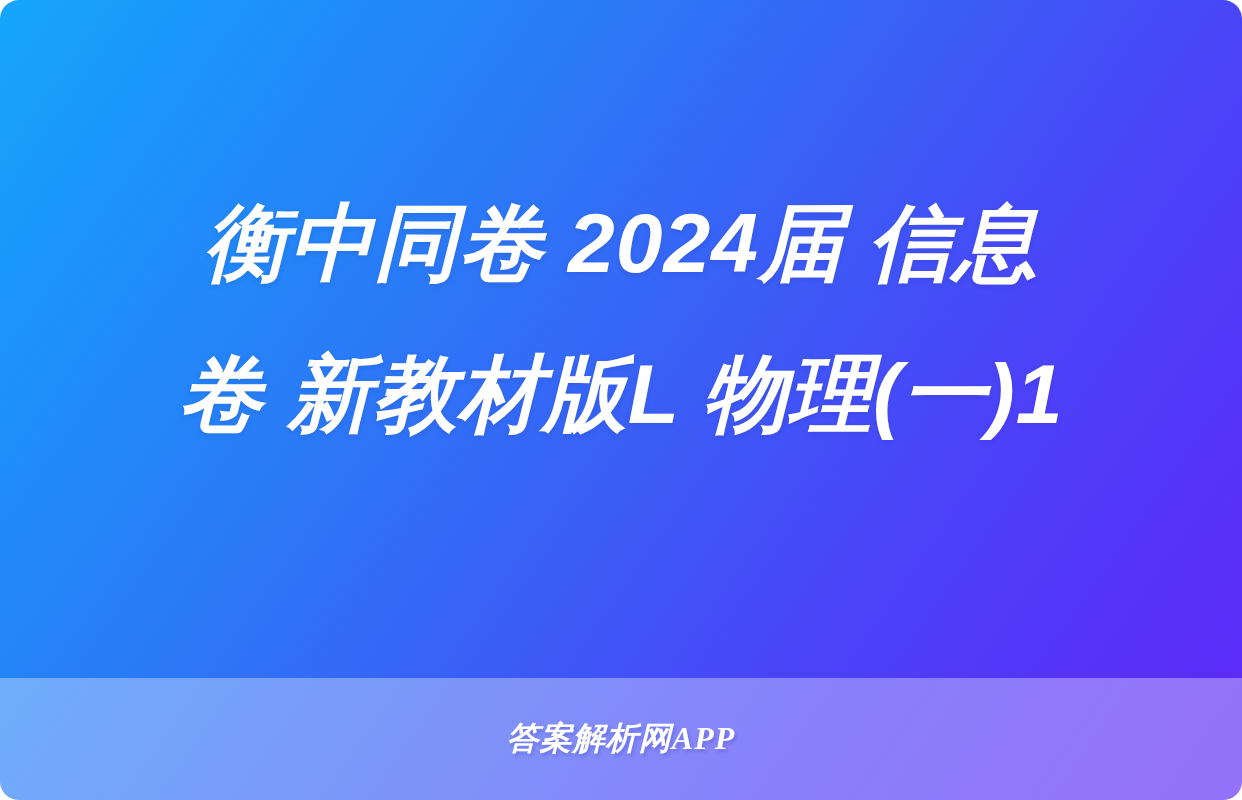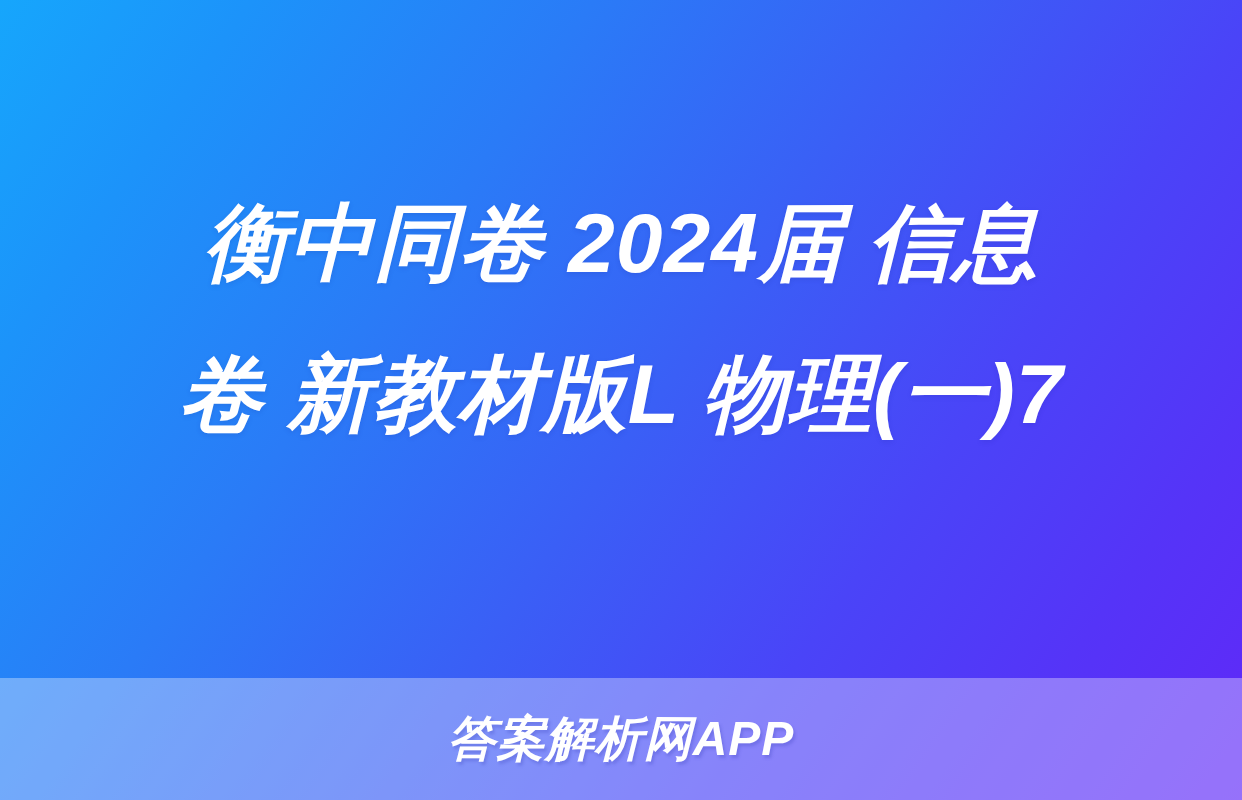--- a/index.html
+++ b/index.html
@@ -21,20 +21,21 @@
     overflow: hidden;
     
     background: linear-gradient(125deg,
         #16A6FC 0%,
         #1C93FA 14%,
         #2A7BF7 33%,
         #3A5FF6 52%,
         #4A44F8 70%,
         #5534F8 85%,
         #6028F8 100%);
+    border-radius: 19px;
   }
 
   
   #title-block {
     position: absolute;
     left: 0;
     right: 0;
     top: 168px;
     padding: 0 46px;
     box-sizing: border-box;
@@ -62,36 +63,36 @@
     bottom: 0;
     height: 122px;
     background: rgba(255, 255, 255, 0.34);
     display: flex;
     align-items: center;
     justify-content: center;
   }
 
   #footer-text {
     color: #ffffff;
-    font-family: Liberation Sans, sans-serif;
-    font-size: 48px;
+    font-family: Liberation Serif, serif;
+    font-size: 32px;
     font-weight: 700;
     font-style: italic;
     letter-spacing: 1px;
     white-space: nowrap;
     text-shadow: 2px 3px 3px rgba(60, 70, 190, 0.28);
   }
 </style>
 </head>
 <body>
 
 <div id="poster">
 
   <div id="title-block">
     <span class="title-line">衡中同卷 2024届 信息</span>
-    <span class="title-line">卷 新教材版L 物理(一)7</span>
+    <span class="title-line">卷 新教材版L 物理(一)1</span>
   </div>
 
   <div id="footer-band">
     <span id="footer-text">答案解析网APP</span>
   </div>
 
 </div>
 
 </body></html>

